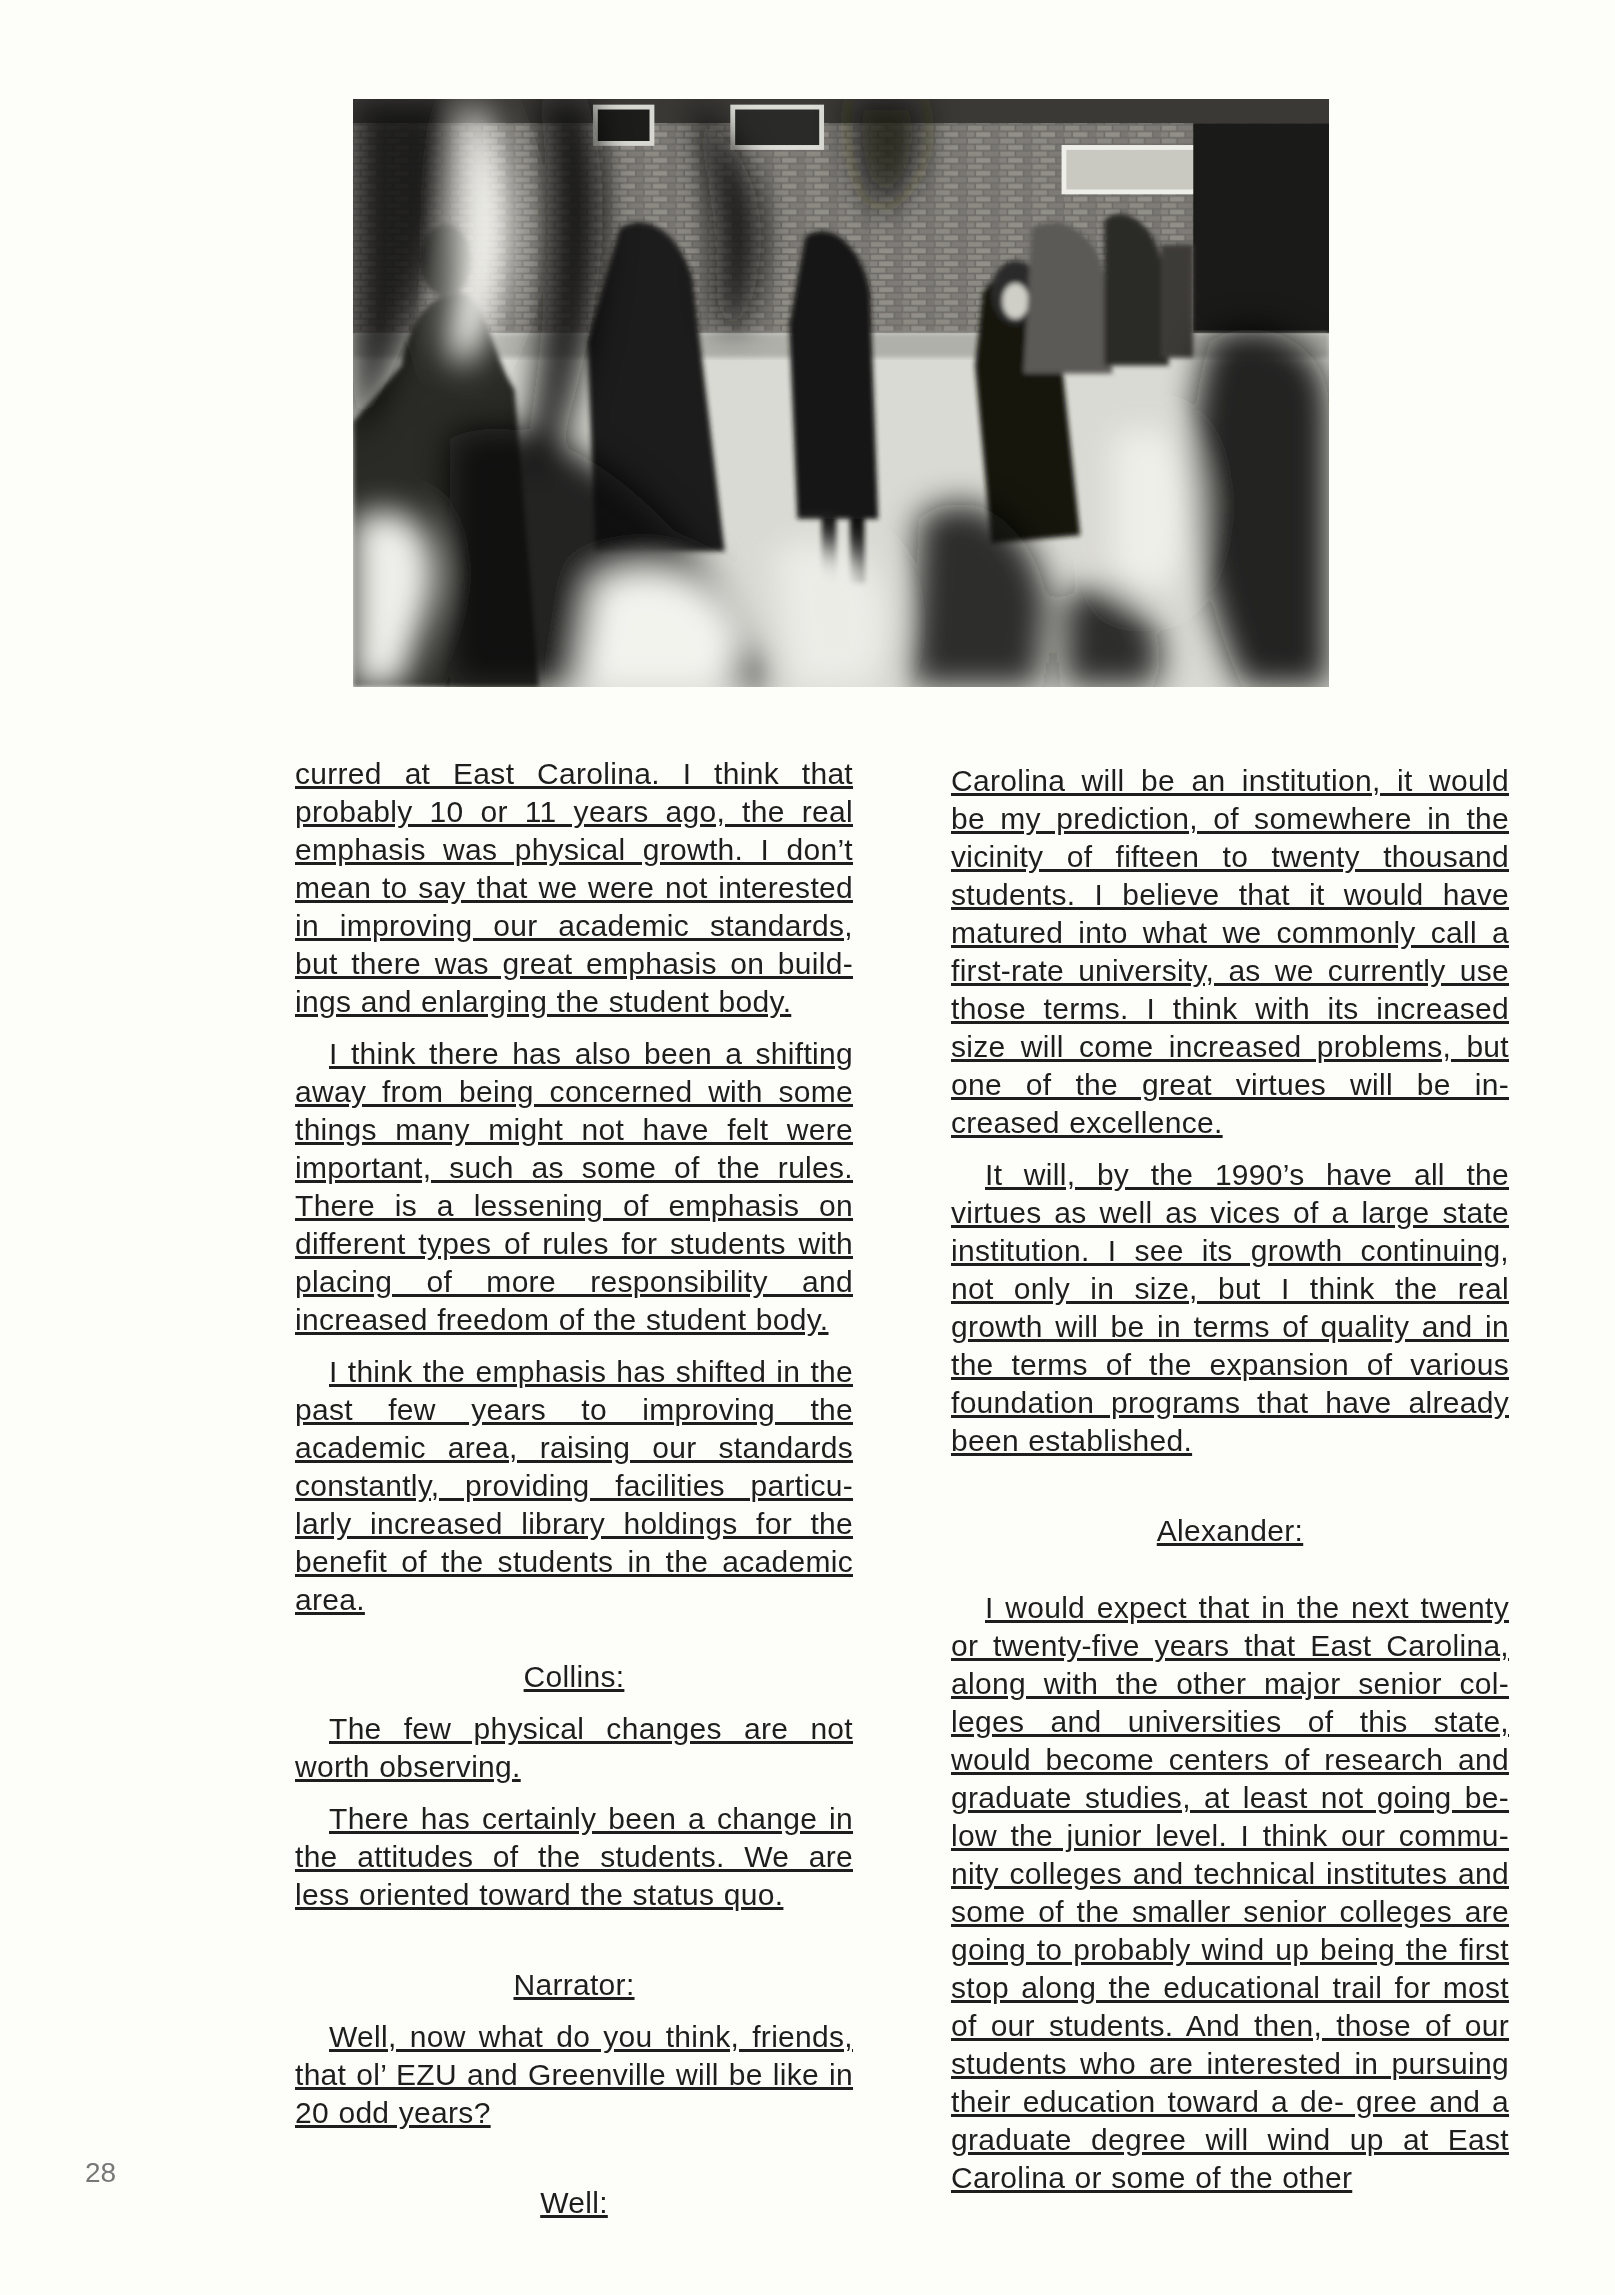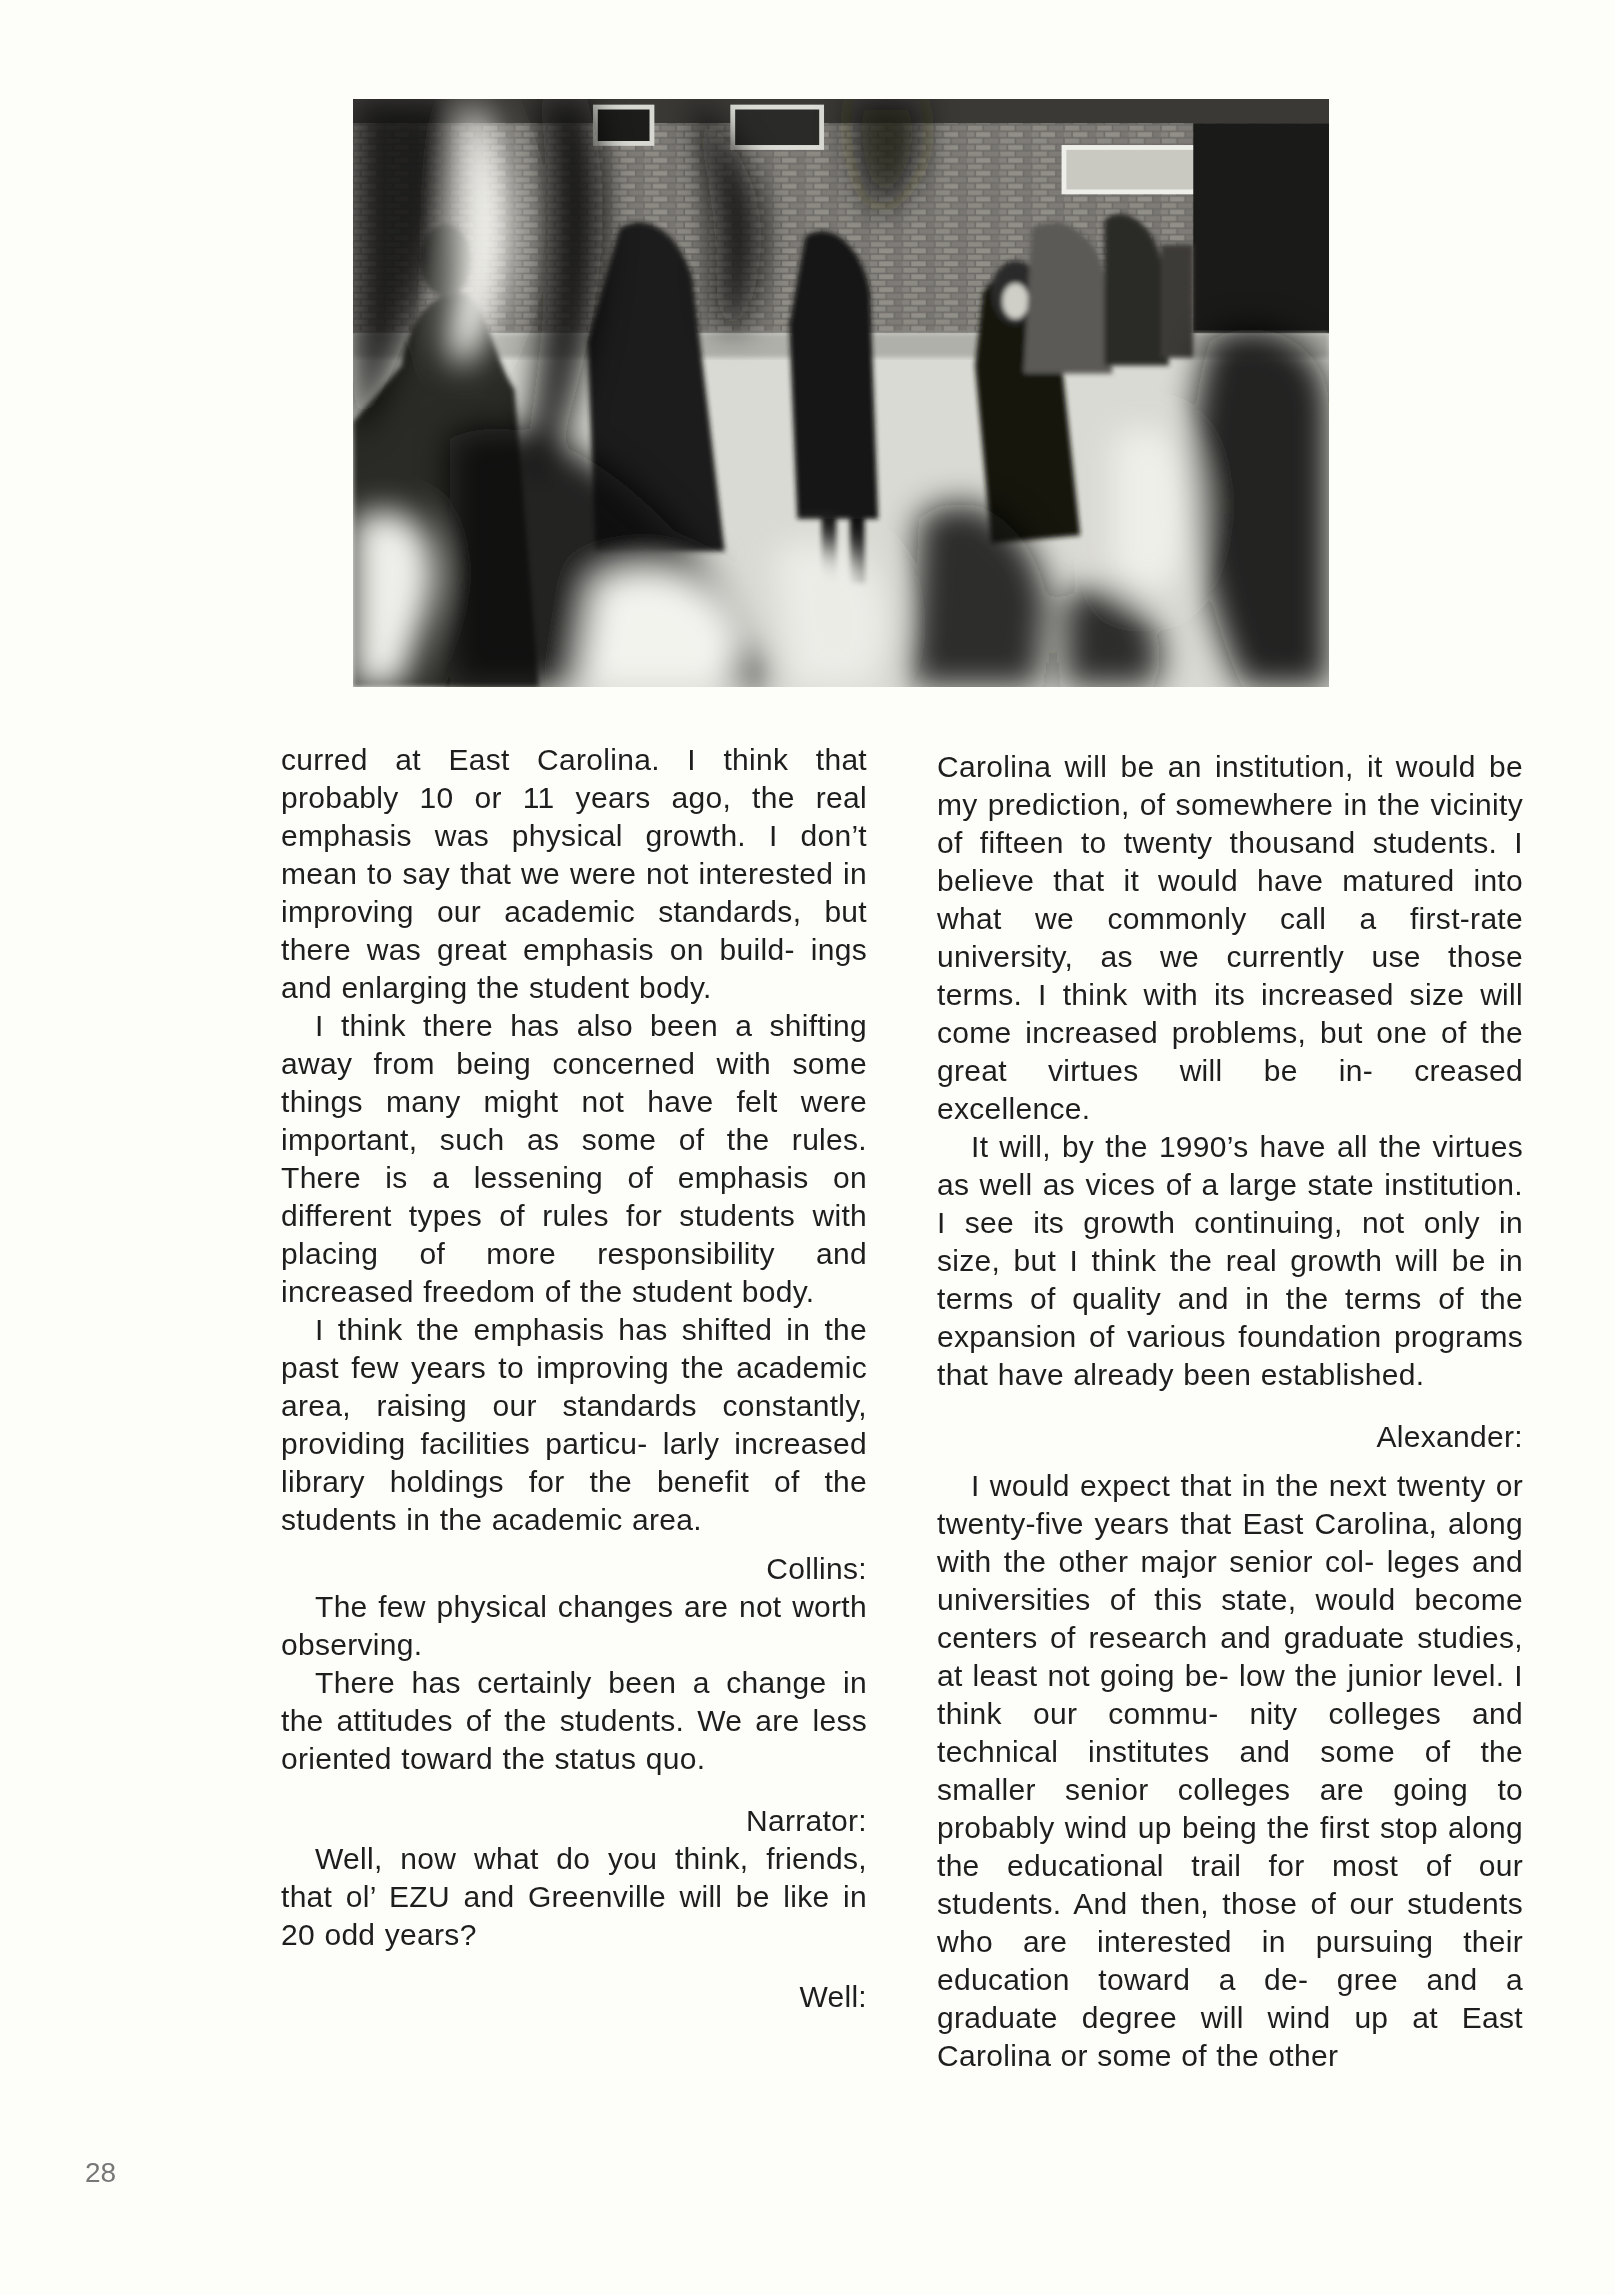--- a/index.html
+++ b/index.html
@@ -23,24 +23,24 @@
     position: absolute;
     width: 586px;
     font-size: 30px;
     line-height: 38px;
     letter-spacing: 0.3px;
     text-align: justify;
     word-spacing: 0.8px;
   }
   .col-left { left: 281px; top: 741px; }
   .col-right { left: 937px; top: 748px; }
-  .col p { margin: 0; text-indent: 0; }
+  .col p { margin: 14px; text-indent: 0; text-decoration: underline; }
   .col p.indent { text-indent: 34px; }
   .col p.last { text-align-last: left; }
-  .speaker { margin: 0; text-align: right; }
+  .speaker { margin: 0; text-align: center; }
   .gap-sm { height: 11.3px; }
   .gap-md { height: 24px; }
   .pagenum {
     position: absolute;
     left: 85px; top: 2157px;
     font-size: 28px;
     color: #777;
     font-family: "Liberation Sans", sans-serif;
   }
 </style>

